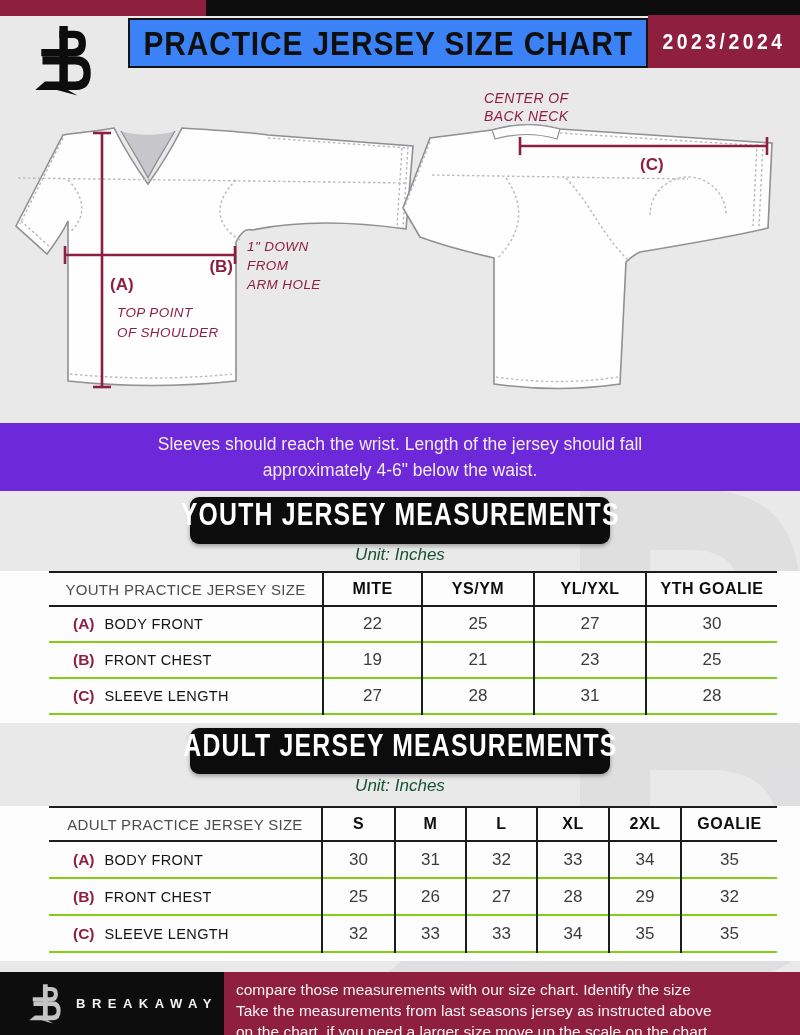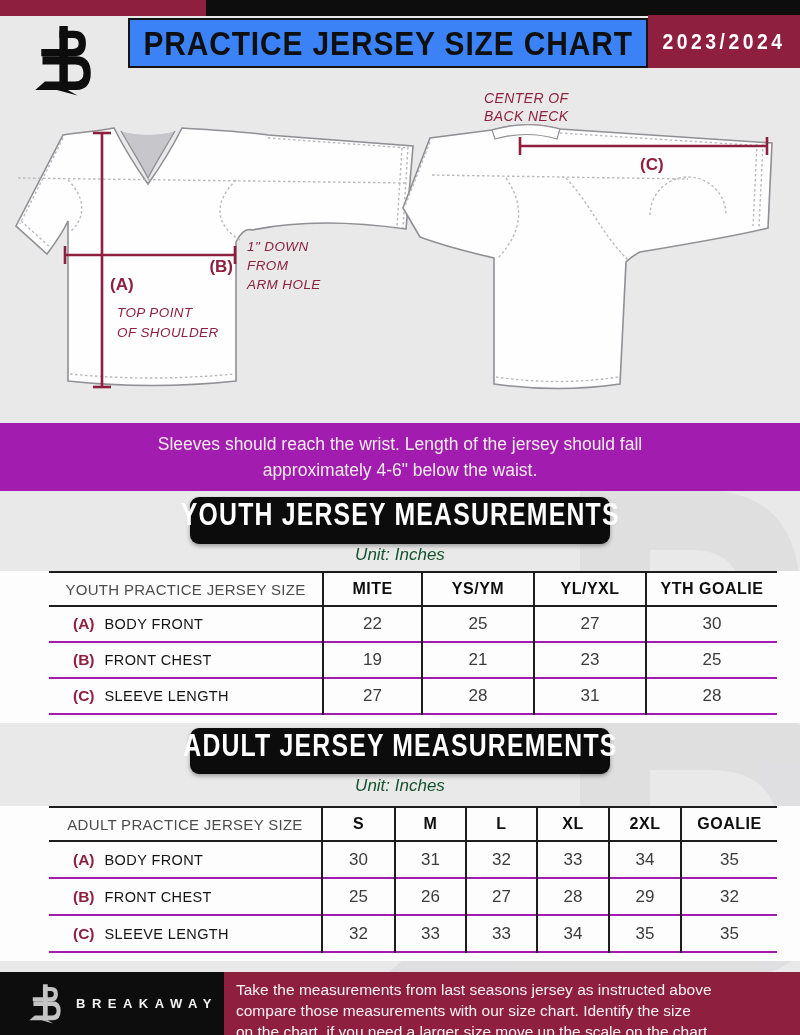--- a/index.html
+++ b/index.html
@@ -17,21 +17,21 @@
   .title-box{position:absolute;left:128px;top:18px;width:520px;height:50px;background:#3b82f6;
              border:2px solid #141414;display:flex;align-items:center;justify-content:center;z-index:2;}
   .title-box h1{margin:0;font-size:34px;font-weight:bold;color:#0f0f0f;letter-spacing:1px;
                 transform:scaleX(.88);white-space:nowrap;}
   .season-box{position:absolute;left:648px;top:15px;width:152px;height:53px;background:#8e1f3f;
               display:flex;align-items:center;justify-content:center;z-index:2;}
   .season-box span{color:#ffffff;font-size:22px;font-weight:bold;letter-spacing:4px;transform:scaleX(.88);white-space:nowrap;}
 
   .diagram{position:absolute;left:0;top:80px;width:800px;height:335px;z-index:1;}
 
-  .notice{position:absolute;left:0;top:423px;width:800px;height:68px;background:#a21caf;z-index:2;
+  .notice{position:absolute;left:0;top:423px;width:800px;height:68px;background:#6d28d9;z-index:2;
           text-align:center;padding-top:8px;}
   .notice p{margin:0;color:#f2ebee;font-size:17.5px;line-height:26px;font-weight:400;}
 
   .black-banner{position:absolute;left:190px;width:420px;background:#0c0c0c;border-radius:9px;
                 display:flex;justify-content:center;z-index:2;
                 box-shadow:0 2px 4px rgba(0,0,0,.35);}
   .banner-youth{top:497px;height:47px;}
   .banner-adult{top:728px;height:46px;}
   .black-banner span{color:#fff;font-weight:bold;font-size:31px;letter-spacing:1.5px;
                      transform:scaleX(.8);white-space:nowrap;}
@@ -43,21 +43,21 @@
 
   .band{position:absolute;left:0;width:800px;background:#fdfdfe;z-index:1;}
   .band-youth{top:571px;height:152px;}
   .band-adult{top:806px;height:155px;}
   .band table{position:relative;z-index:2;}
 
   table{border-collapse:collapse;margin-left:49px;table-layout:fixed;}
   th,td{border-left:2px solid #1d1d1d;padding:0;text-align:center;vertical-align:middle;}
   th:first-child,td:first-child{border-left:none;}
   thead tr{border-top:2px solid #1d1d1d;border-bottom:2px solid #1d1d1d;}
-  tbody tr{border-bottom:2px solid #a21caf;}
+  tbody tr{border-bottom:2px solid #84cc16;}
   th{height:34px;}
   .t-youth td{height:36px;}
   .t-adult td{height:37px;}
   .labelh{font-size:15px;color:#4c4c4c;font-weight:normal;letter-spacing:.3px;}
   .colh{font-size:16px;color:#0e0e0e;font-weight:bold;letter-spacing:.5px;}
   .val{font-size:17px;color:#3c3c3c;}
   td.rowlabel{text-align:left;padding-left:24px;}
   .key{color:#8e1f3f;font-weight:bold;font-size:15.5px;margin-right:10px;}
   .lbl{color:#141414;font-size:14.5px;letter-spacing:.4px;}
   .t-youth th:nth-child(1){width:274px;}
@@ -280,18 +280,18 @@
       </table>
   </div>
 
   <div class="footer-black">
     <svg class="footer-logo" viewBox="0 0 100 116">
       <use href="#bw-logo"></use>
     </svg>
     <span class="brand">BREAKAWAY</span>
   </div>
   <div class="footer-maroon">
+    <p>compare those measurements  with our size chart. Identify the size</p>
     <p>Take the measurements from last seasons jersey as instructed above</p>
-    <p>compare those measurements  with our size chart. Identify the size</p>
     <p>on the chart, if you need a larger size move up the scale on the chart</p>
   </div>
 
 </div>
 
 </body></html>

